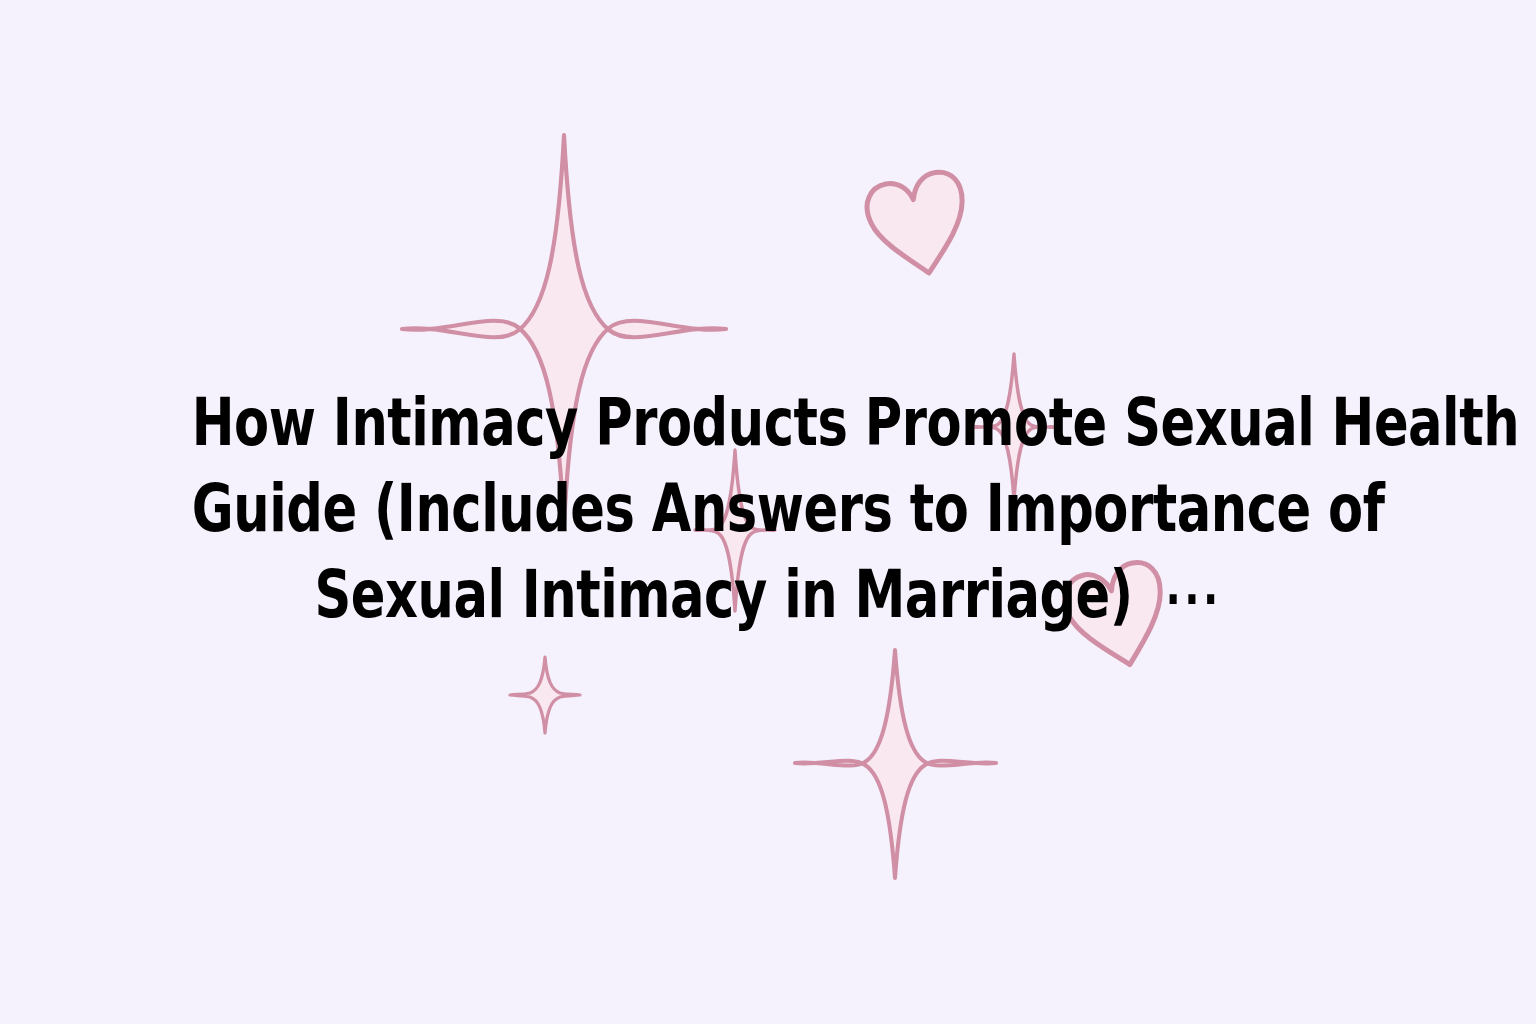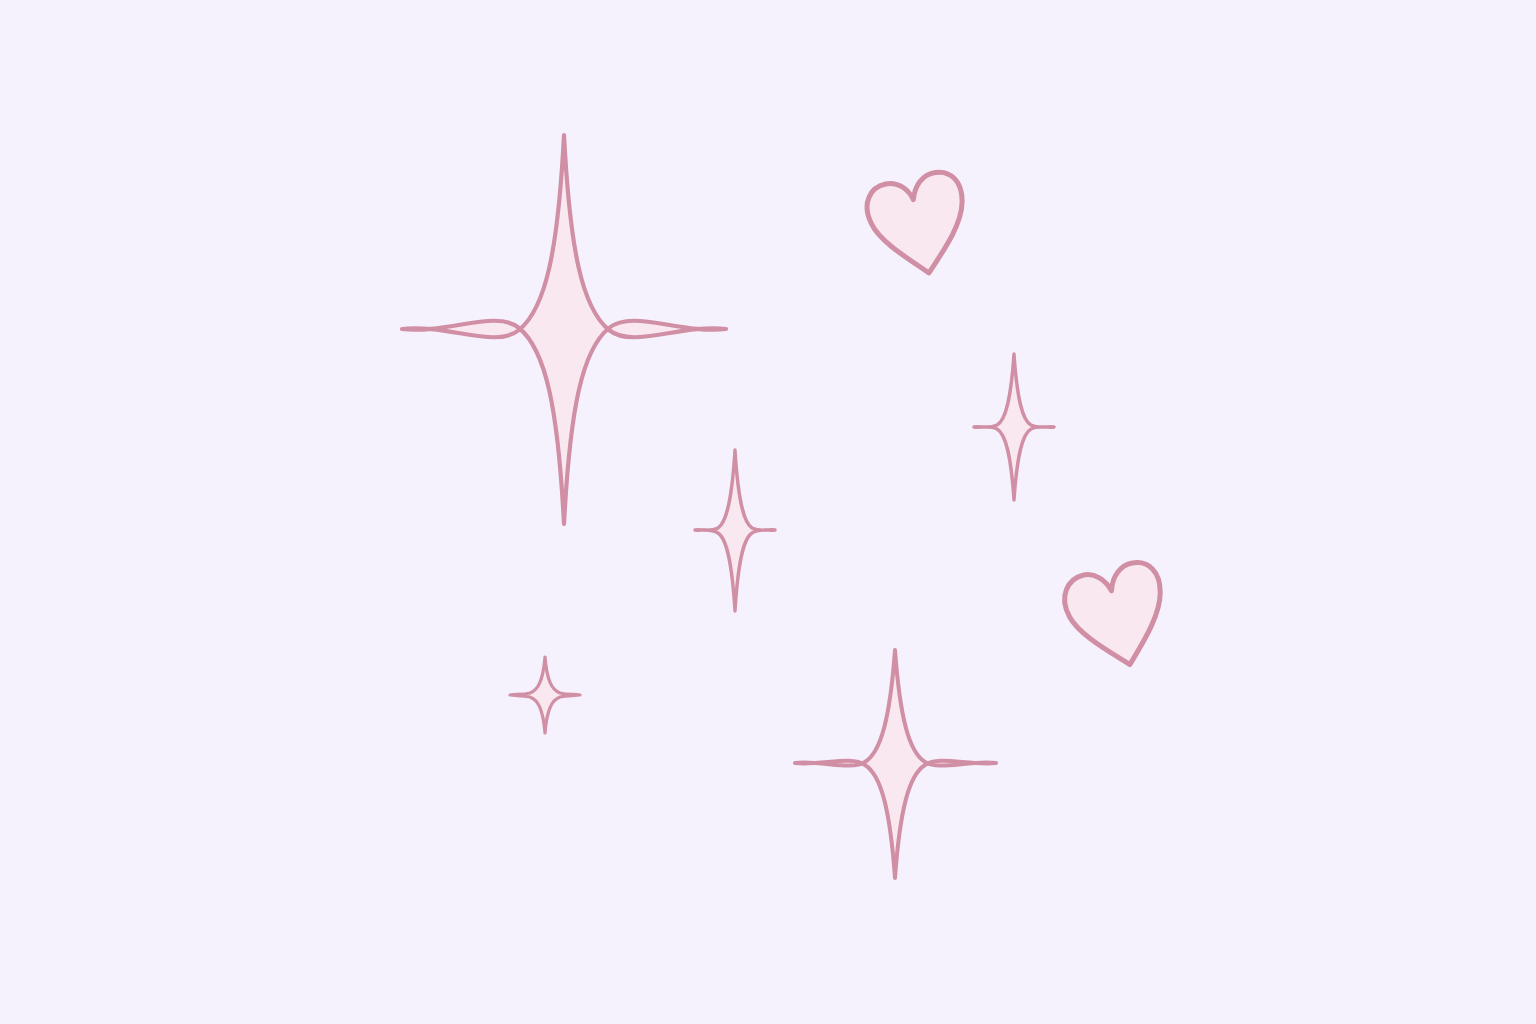--- a/index.html
+++ b/index.html
@@ -152,14 +152,19 @@
                C176 118 146 107 132 117
                C116 127 107 161 102 230
                C97 161 88 127 72 117
                C58 107 28 118 2 115
                C28 112 58 123 72 114
                C88 104 97 70 102 2 Z" fill="#f9e8f0" stroke="#d08fa4" stroke-width="4" stroke-linejoin="round"></path>
     </svg>
 
   </div>
 
+  <div id="title-block">
+    <span class="title-line" style="color: rgb(0, 0, 0);">How Intimacy Products Promote Sexual Health</span>
+    <span class="title-line" style="color: rgb(0, 0, 0);">Guide (Includes Answers to Importance of</span>
+    <span class="title-line" style="color: rgb(0, 0, 0);"><span>Sexual Intimacy in Marriage)</span><span class="tail-dots">···</span></span>
+  </div>
 
 </div>
 
 </body></html>

